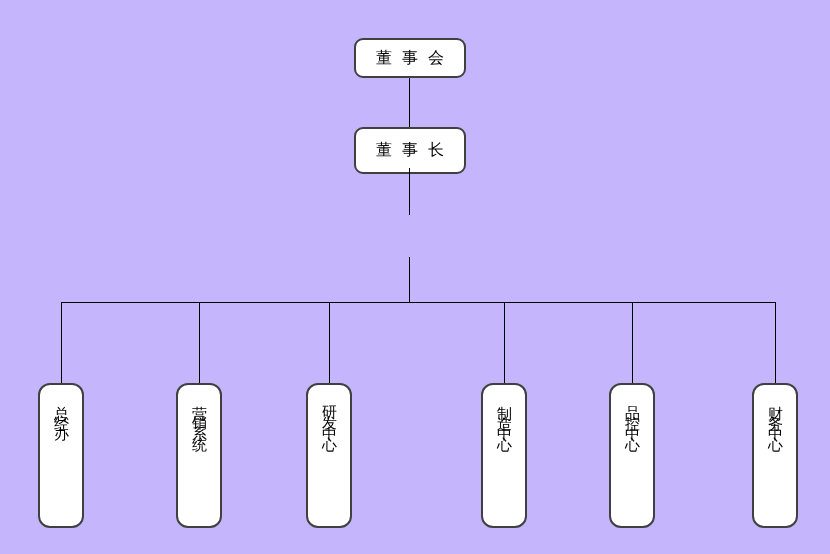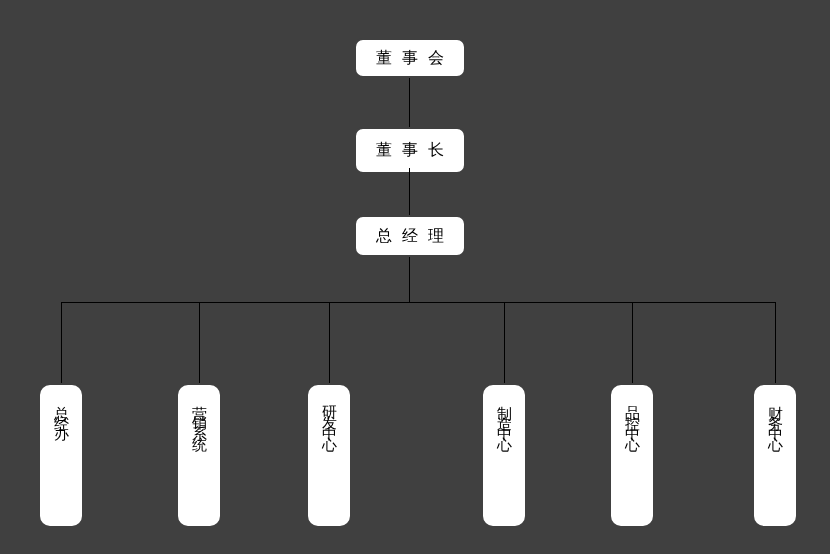--- a/index.html
+++ b/index.html
@@ -4,21 +4,21 @@
 <style>
   html, body {
     margin: 0;
     padding: 0;
     background: #ffffff;
   }
   .canvas {
     position: relative;
     width: 830px;
     height: 554px;
-    background: #404040;
+    background: #c4b5fd;
     font-family: "Liberation Serif", "DejaVu Serif", serif;
     color: #000000;
     overflow: hidden;
   }
   
   .hbox {
     position: absolute;
     left: 354px;
     width: 112px;
     box-sizing: border-box;
@@ -91,23 +91,20 @@
 <body>
 
 <div class="canvas">
 
   <div class="hbox board">
     <span>董事会</span>
   </div>
   <div class="hbox chairman">
     <span>董事长</span>
   </div>
-  <div class="hbox gm">
-    <span>总经理</span>
-  </div>
 
   <div class="line vline conn-board-chairman"></div>
   <div class="line vline conn-chairman-gm"></div>
   <div class="line vline conn-gm-bus"></div>
   <div class="line hline bus"></div>
   <div class="line vline drop drop-0"></div>
   <div class="line vline drop drop-1"></div>
   <div class="line vline drop drop-2"></div>
   <div class="line vline drop drop-3"></div>
   <div class="line vline drop drop-4"></div>

